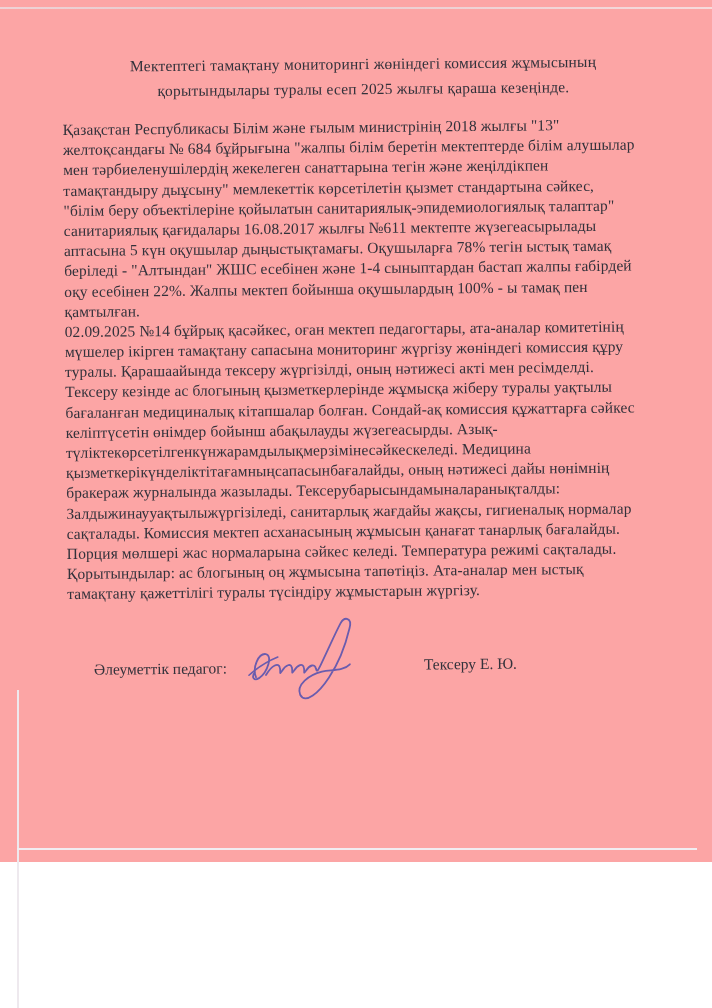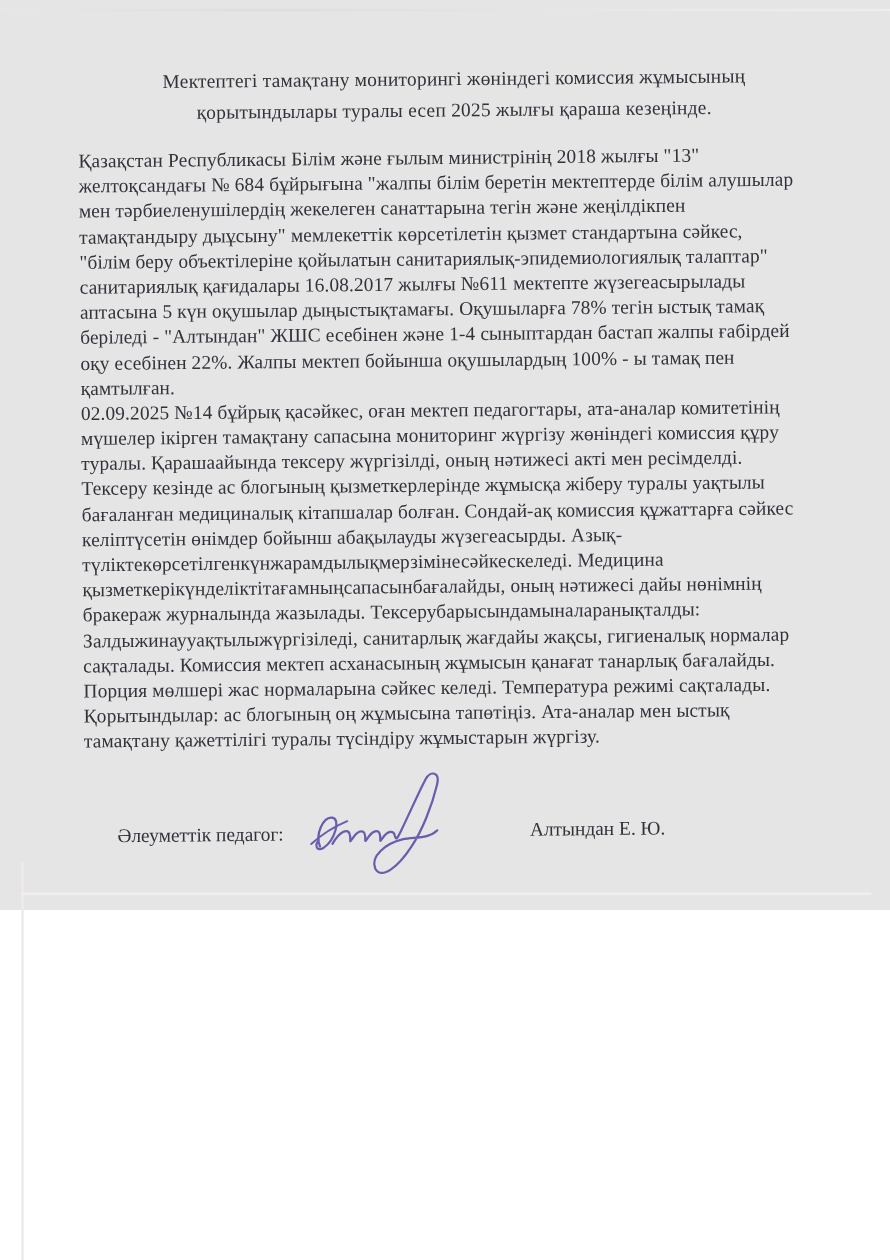--- a/index.html
+++ b/index.html
@@ -9,22 +9,22 @@
   body {
     width: 712px;
     height: 1008px;
     background: #ffffff;
     overflow: hidden;
     font-family: "Liberation Serif", "DejaVu Serif", serif;
   }
   .page {
     position: relative;
     width: 712px;
-    height: 728px;
-    background: #e5e5e5;
+    height: 862px;
+    background: #fca5a5;
   }
   
   .edge-top {
     position: absolute;
     top: 7px; left: 0;
     width: 712px; height: 2px;
     background: linear-gradient(90deg, #e9e6ea, #dcd9de 30%, #e9e7ea 70%, #f3f1f3);
     opacity: .7;
   }
   .edge-left {
@@ -132,17 +132,17 @@
 
     <div class="signature-row">
       <span class="sig-label">Әлеуметтік педагог:</span>
 
       <svg class="sig-svg" viewBox="0 0 125 105">
         <path d="M10,62 C6,52 13,38 20,39 C27,40 22,57 13,63 C8,66 5,62 9,57" fill="none" stroke-width="1.8" stroke-linecap="round" stroke="#6a5cae"></path>
         <path d="M3,60 C12,52 22,46 32,42" fill="none" stroke-width="1.6" stroke-linecap="round" stroke="#6a5cae"></path>
         <path d="M20,60 C26,50 33,47 34,53 C35,58 33,60 36,56 C40,50 45,48 46,53 C47,57 45,60 48,56 C52,50 57,48 58,53 C59,57 57,60 60,56 C64,50 69,49 70,54 C71,58 72,56 75,50 C82,36 90,18 95,9 C99,2 107,3 104,14 C100,30 92,50 83,63 C73,78 59,90 54,80 C50,70 63,60 76,57 C86,55 97,57 104,50" fill="none" stroke-width="1.8" stroke-linecap="round" stroke="#6a5cae"></path>
       </svg>
 
-      <span class="sig-name">Алтындан Е. Ю.</span>
+      <span class="sig-name">Тексеру Е. Ю.</span>
     </div>
 
   </div>
 </div>
 
 </body></html>

